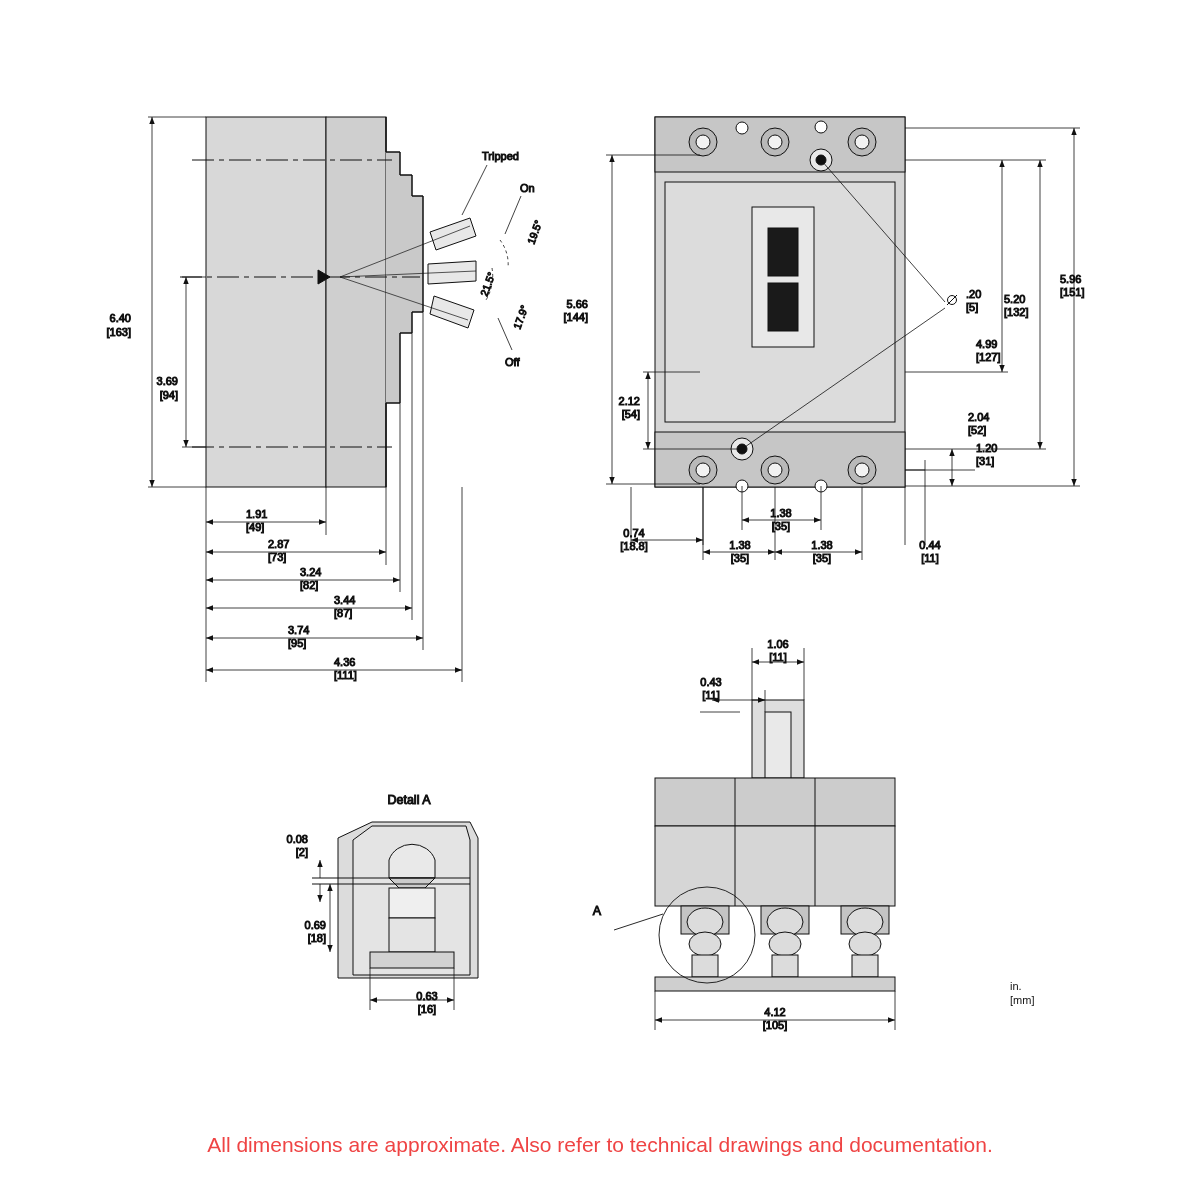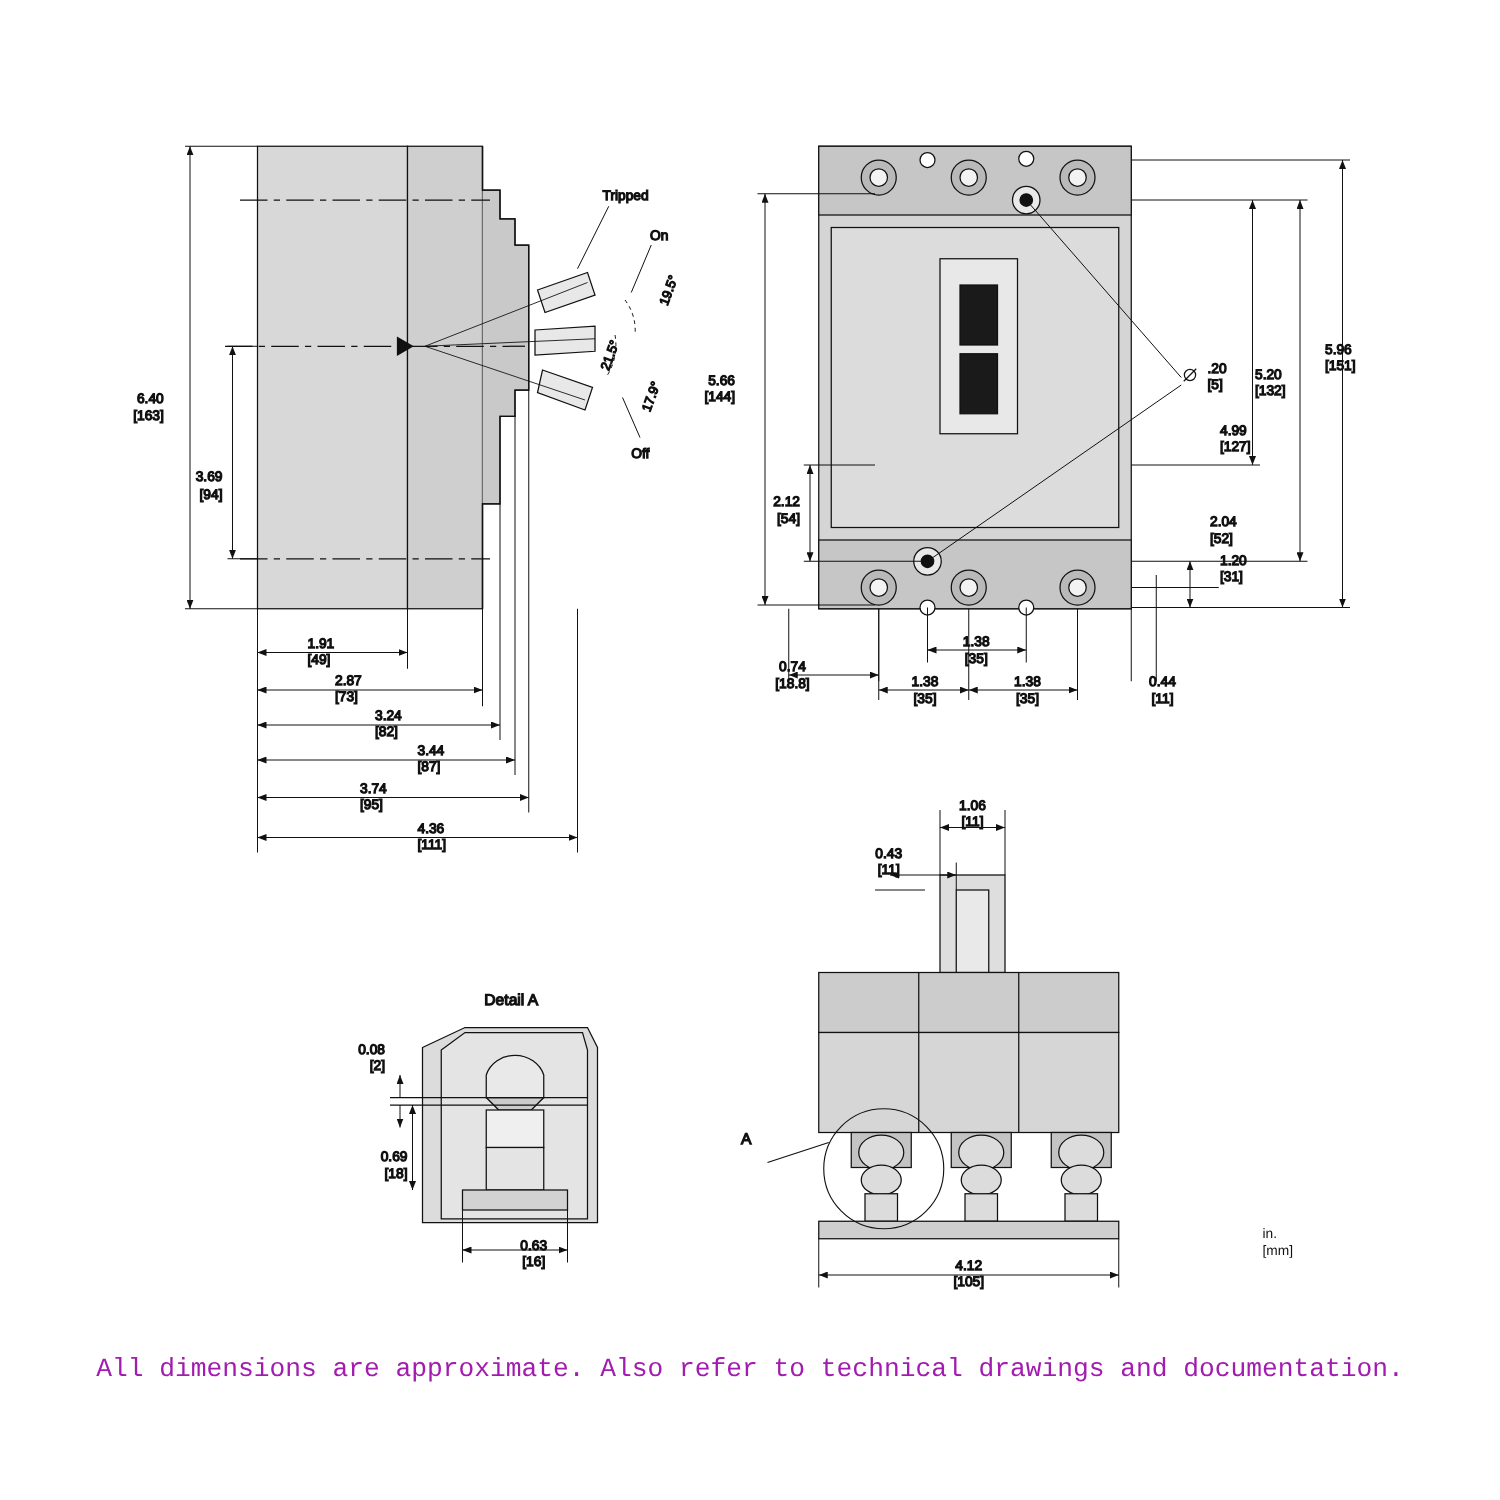--- a/index.html
+++ b/index.html
@@ -9,23 +9,23 @@
     font-family:"Liberation Sans", sans-serif;
     color:#1a1a1a;
     position:relative;
     overflow:hidden;
   }
   #sheet{position:absolute;inset:0;}
   svg{display:block;}
   .dimtxt{font-size:11px;font-family:"Liberation Sans",sans-serif;fill:#111;}
   .dimtxt2{font-size:10.5px;font-family:"Liberation Sans",sans-serif;fill:#111;}
   .footer{
-    position:absolute;left:0;right:0;top:1085px;
-    text-align:center;font-size:21px;color:#a21caf;
-    font-family:Liberation Mono, monospace;
+    position:absolute;left:0;right:0;top:1133px;
+    text-align:center;font-size:21px;color:#ef4444;
+    font-family:Liberation Sans, sans-serif;
   }
   .detail-title{font-size:12.5px;fill:#111;}
 </style>
 </head>
 <body>
 
 <div id="sheet">
 
 <svg width="1200" height="1200" viewBox="0 0 1200 1200">
   <defs>

